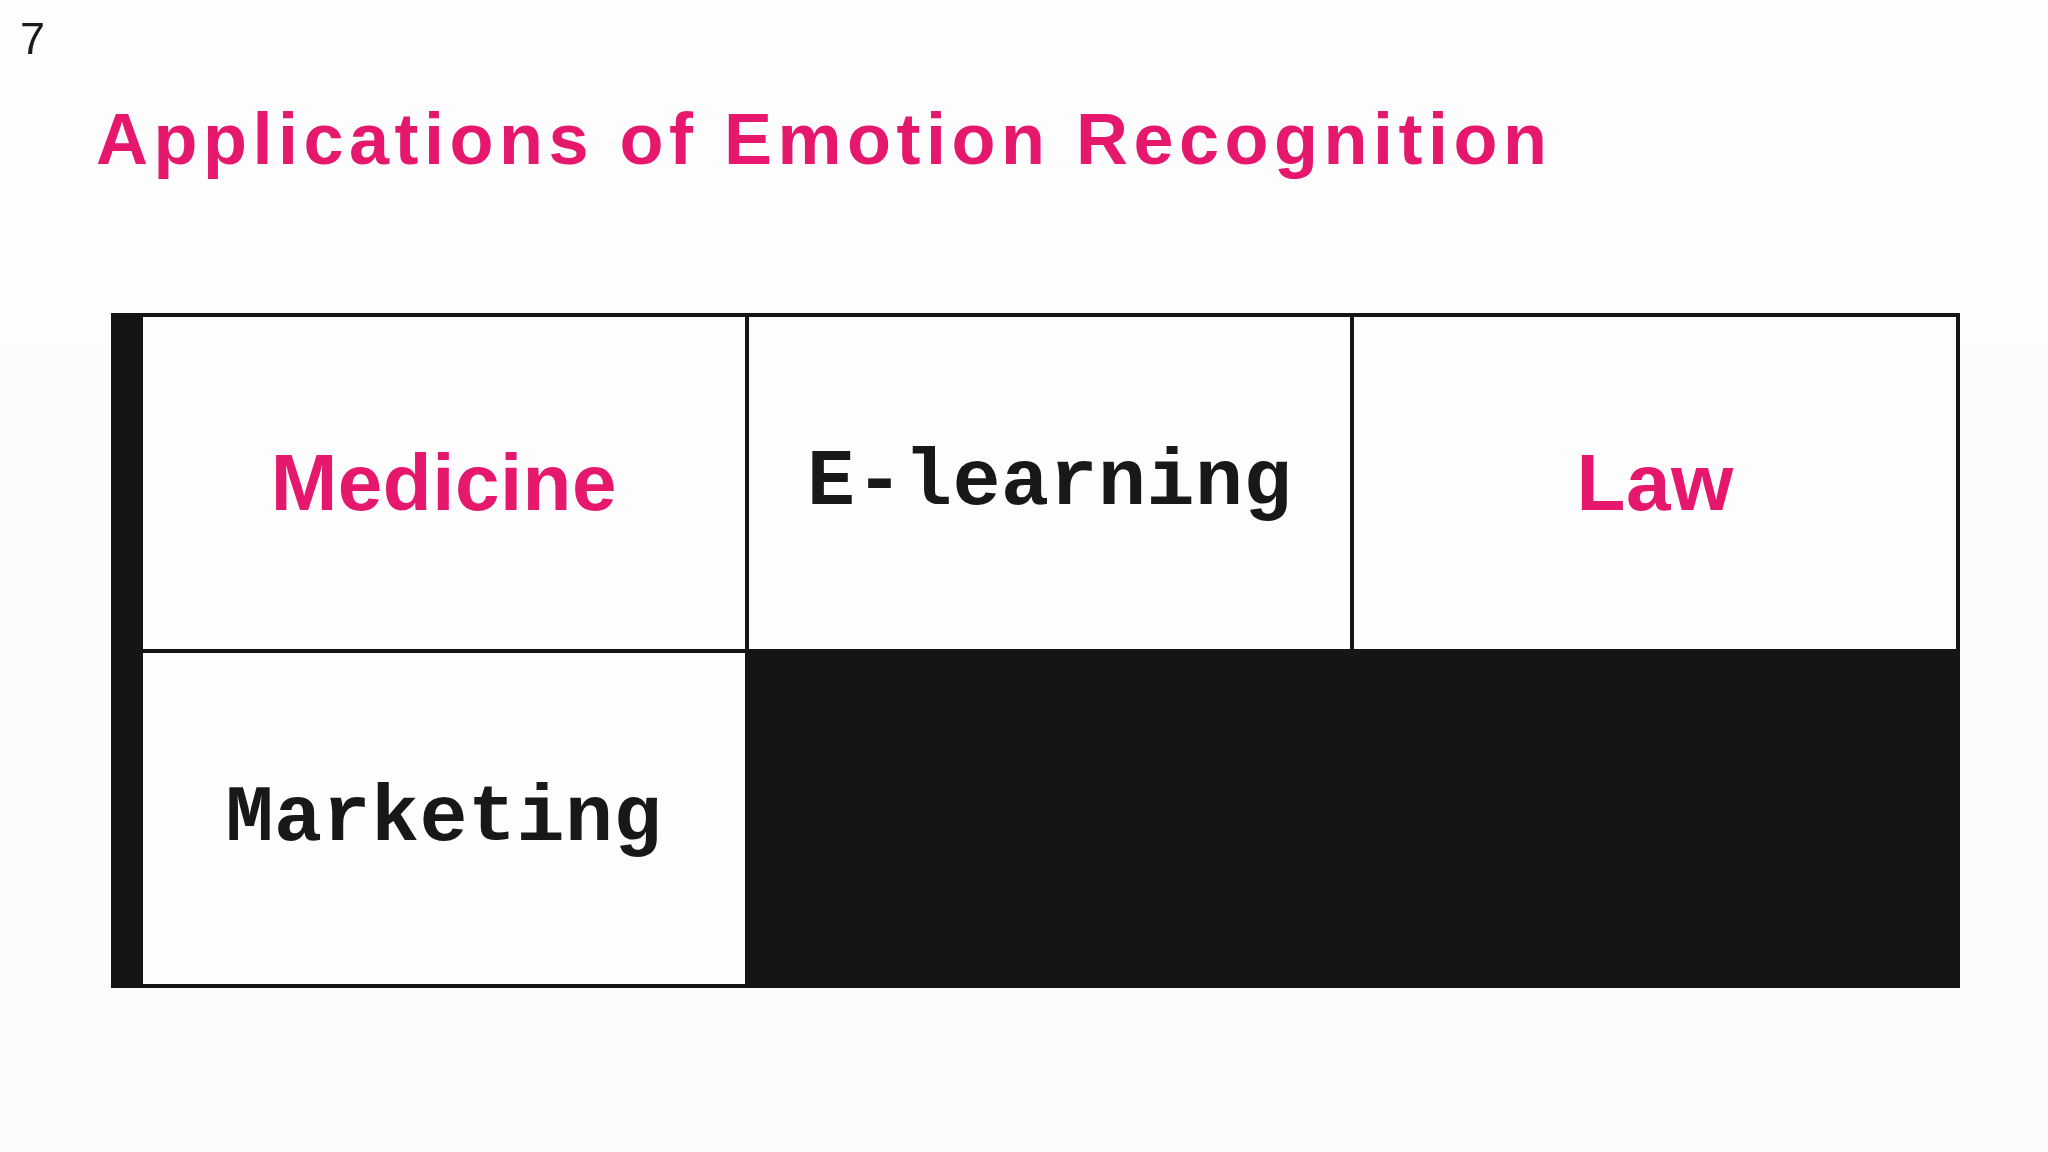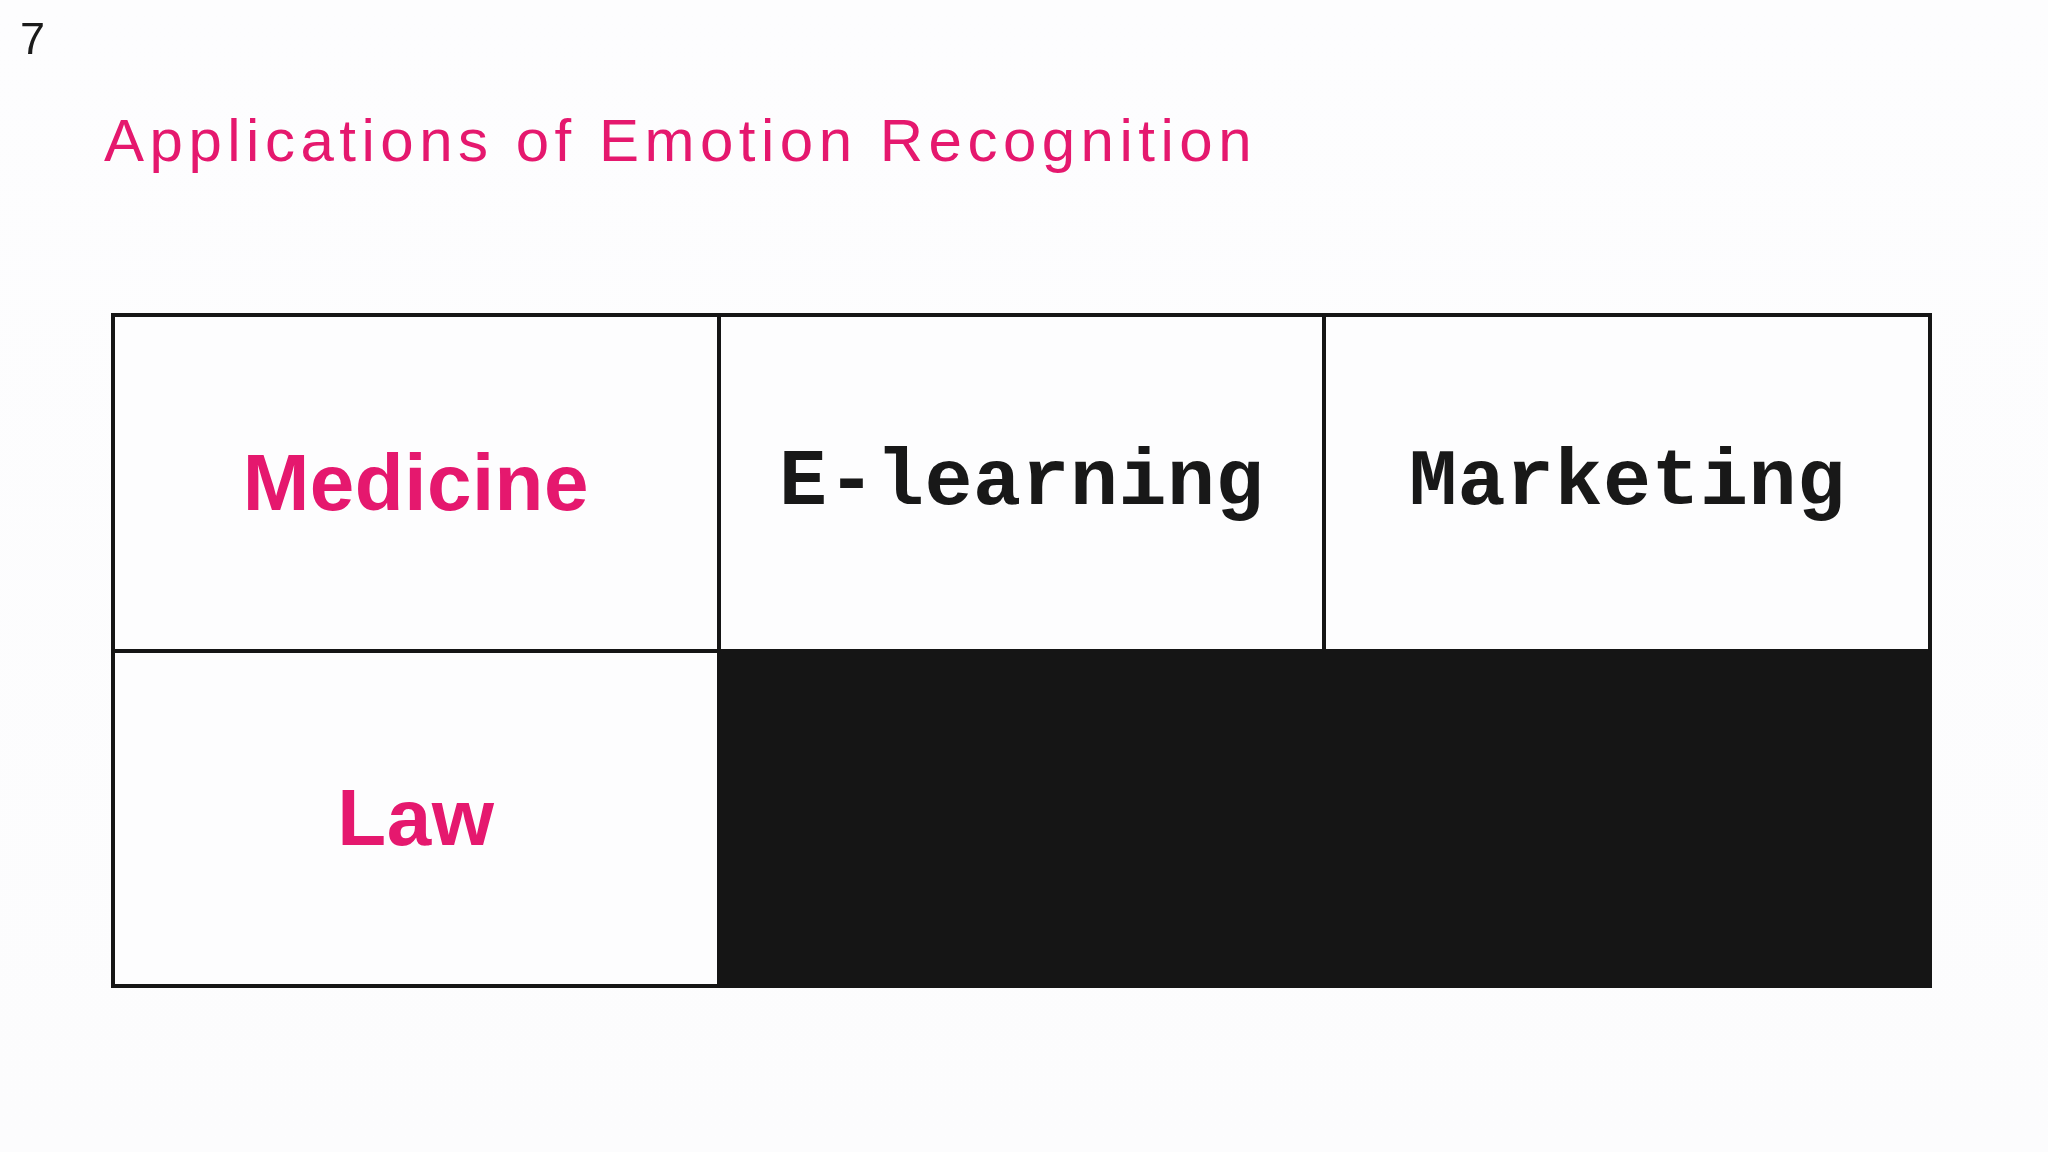--- a/index.html
+++ b/index.html
@@ -25,40 +25,41 @@
     top: 16px;
     font-size: 45px;
     line-height: 1;
     color: #1b1b1b;
     font-weight: 400;
   }
   .slide-title {
     position: absolute;
     left: 96px;
     top: 100px;
-    margin: 8px;
-    font-size: 60px;
+    margin: 0;
+    font-size: 72px;
     line-height: 1.1;
-    font-weight: 400;
+    font-weight: 700;
     letter-spacing: 5.5px;
     color: #e5186e;
     white-space: nowrap;
   }
   .apps-table {
     position: absolute;
     left: 111px;
     top: 313px;
     width: 1813px;
     height: 667px;
     border: 4px solid #151515;
     background: #151515; 
     display: grid;
     grid-template-columns: repeat(3, 1fr);
     grid-template-rows: repeat(2, 1fr);
     gap: 4px;
+    padding-left: 28px;
   }
   .cell {
     background: #fdfdfe;
     display: flex;
     align-items: center;
     justify-content: center;
     font-size: 80px;
     font-weight: 700;
     letter-spacing: 0.5px;
     white-space: nowrap;
@@ -76,19 +77,19 @@
   <h1 class="slide-title">Applications of Emotion Recognition</h1>
 
   <div class="apps-table">
 
     <div class="cell" data-color="pink">Medicine</div>
 
     <div class="cell" data-color="black">E-learning</div>
 
 
 
+    <div class="cell" data-color="pink">Law</div>
+
     <div class="cell" data-color="black">Marketing</div>
-
-    <div class="cell" data-color="pink">Law</div>
 
   </div>
 
 </div>
 
 </body></html>

